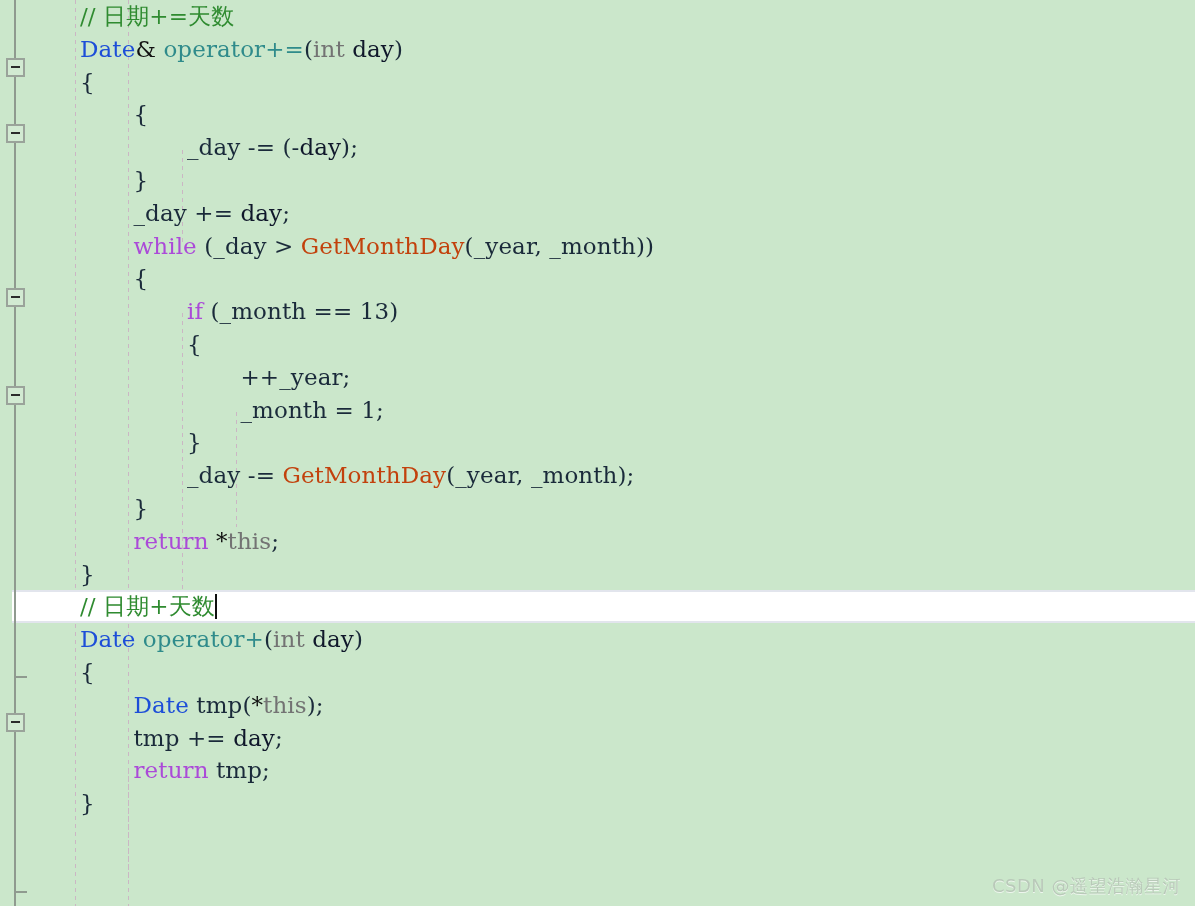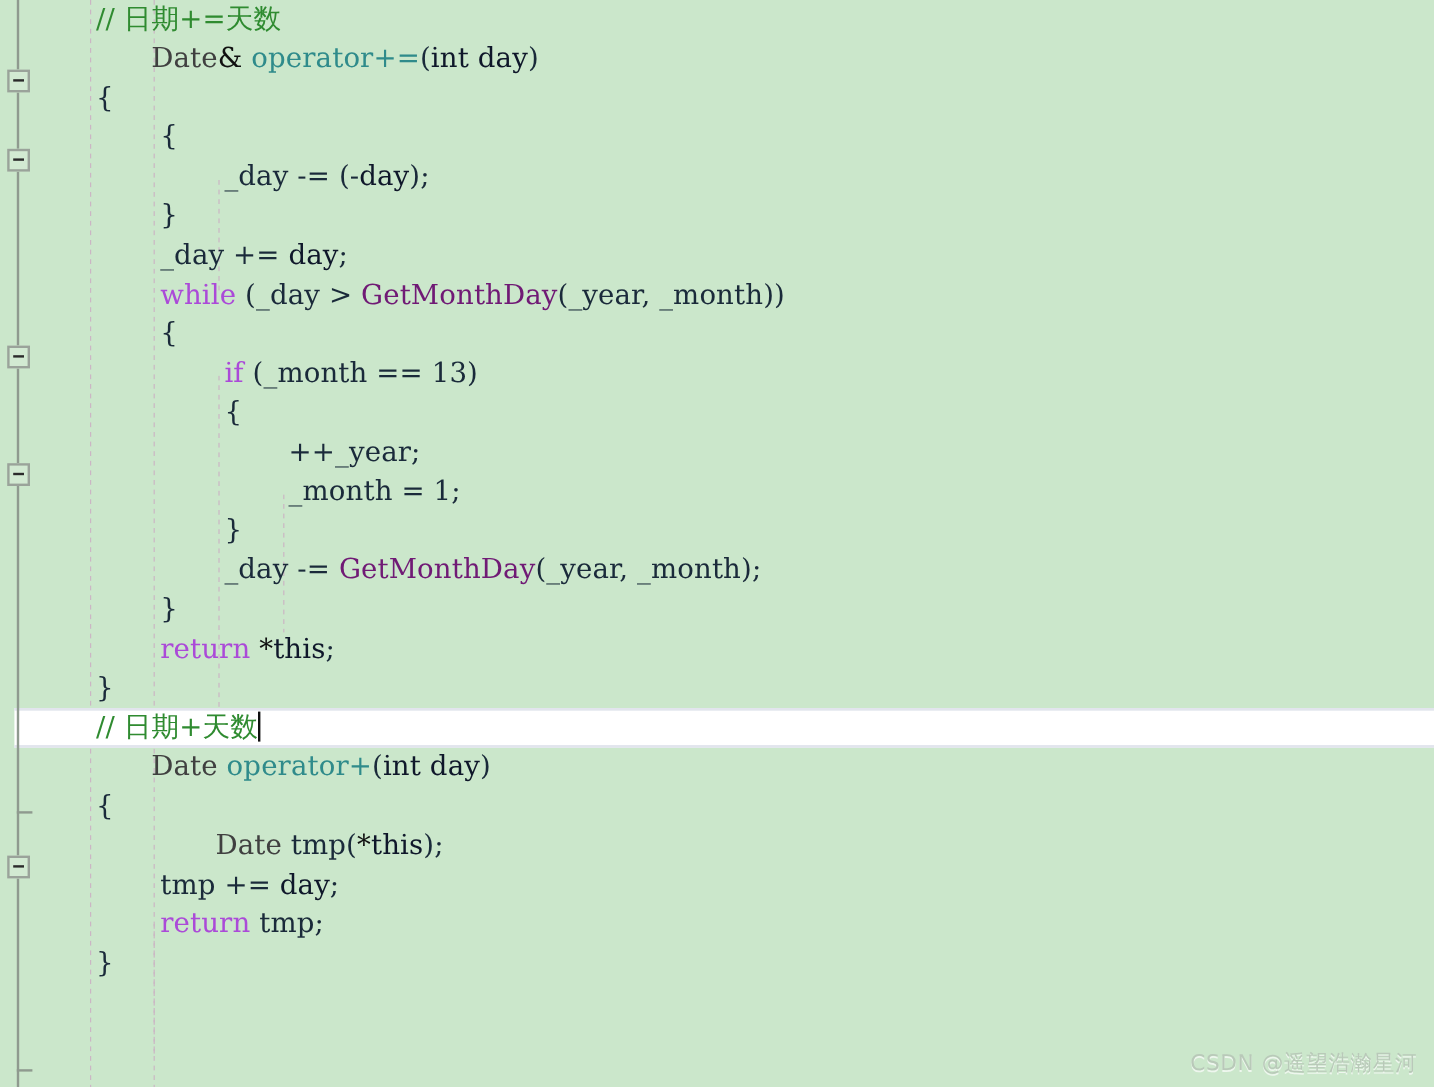--- a/index.html
+++ b/index.html
@@ -131,23 +131,23 @@
     position: absolute;
     left: 0; right: 0; bottom: 0;
     height: 2px;
     background: #e2e5ed;
   }
 
   
   .tok-comment  { color: #2f8b30; }
   .tok-keyword  { color: #a martin; }
   .tok-keyword  { color: #ab4ad8; }
-  .tok-type     { color: #404040; margin-left: 46px; }
-  .tok-bluekw   { color: #0f172a; }
-  .tok-func     { color: #701a75; }
+  .tok-type     { color: #1d4ed8; }
+  .tok-bluekw   { color: #737373; }
+  .tok-func     { color: #c2410c; }
   .tok-op       { color: #2f8b8b; }
   .tok-param    { color: #0f172a; }
   .tok-plain    { color: #1a2a3a; }
   .tok-punct    { color: #1a2a3a; }
   .tok-amp      { color: #101010; }
 
   
   .caret {
     display: inline-block;
     width: 2px;

